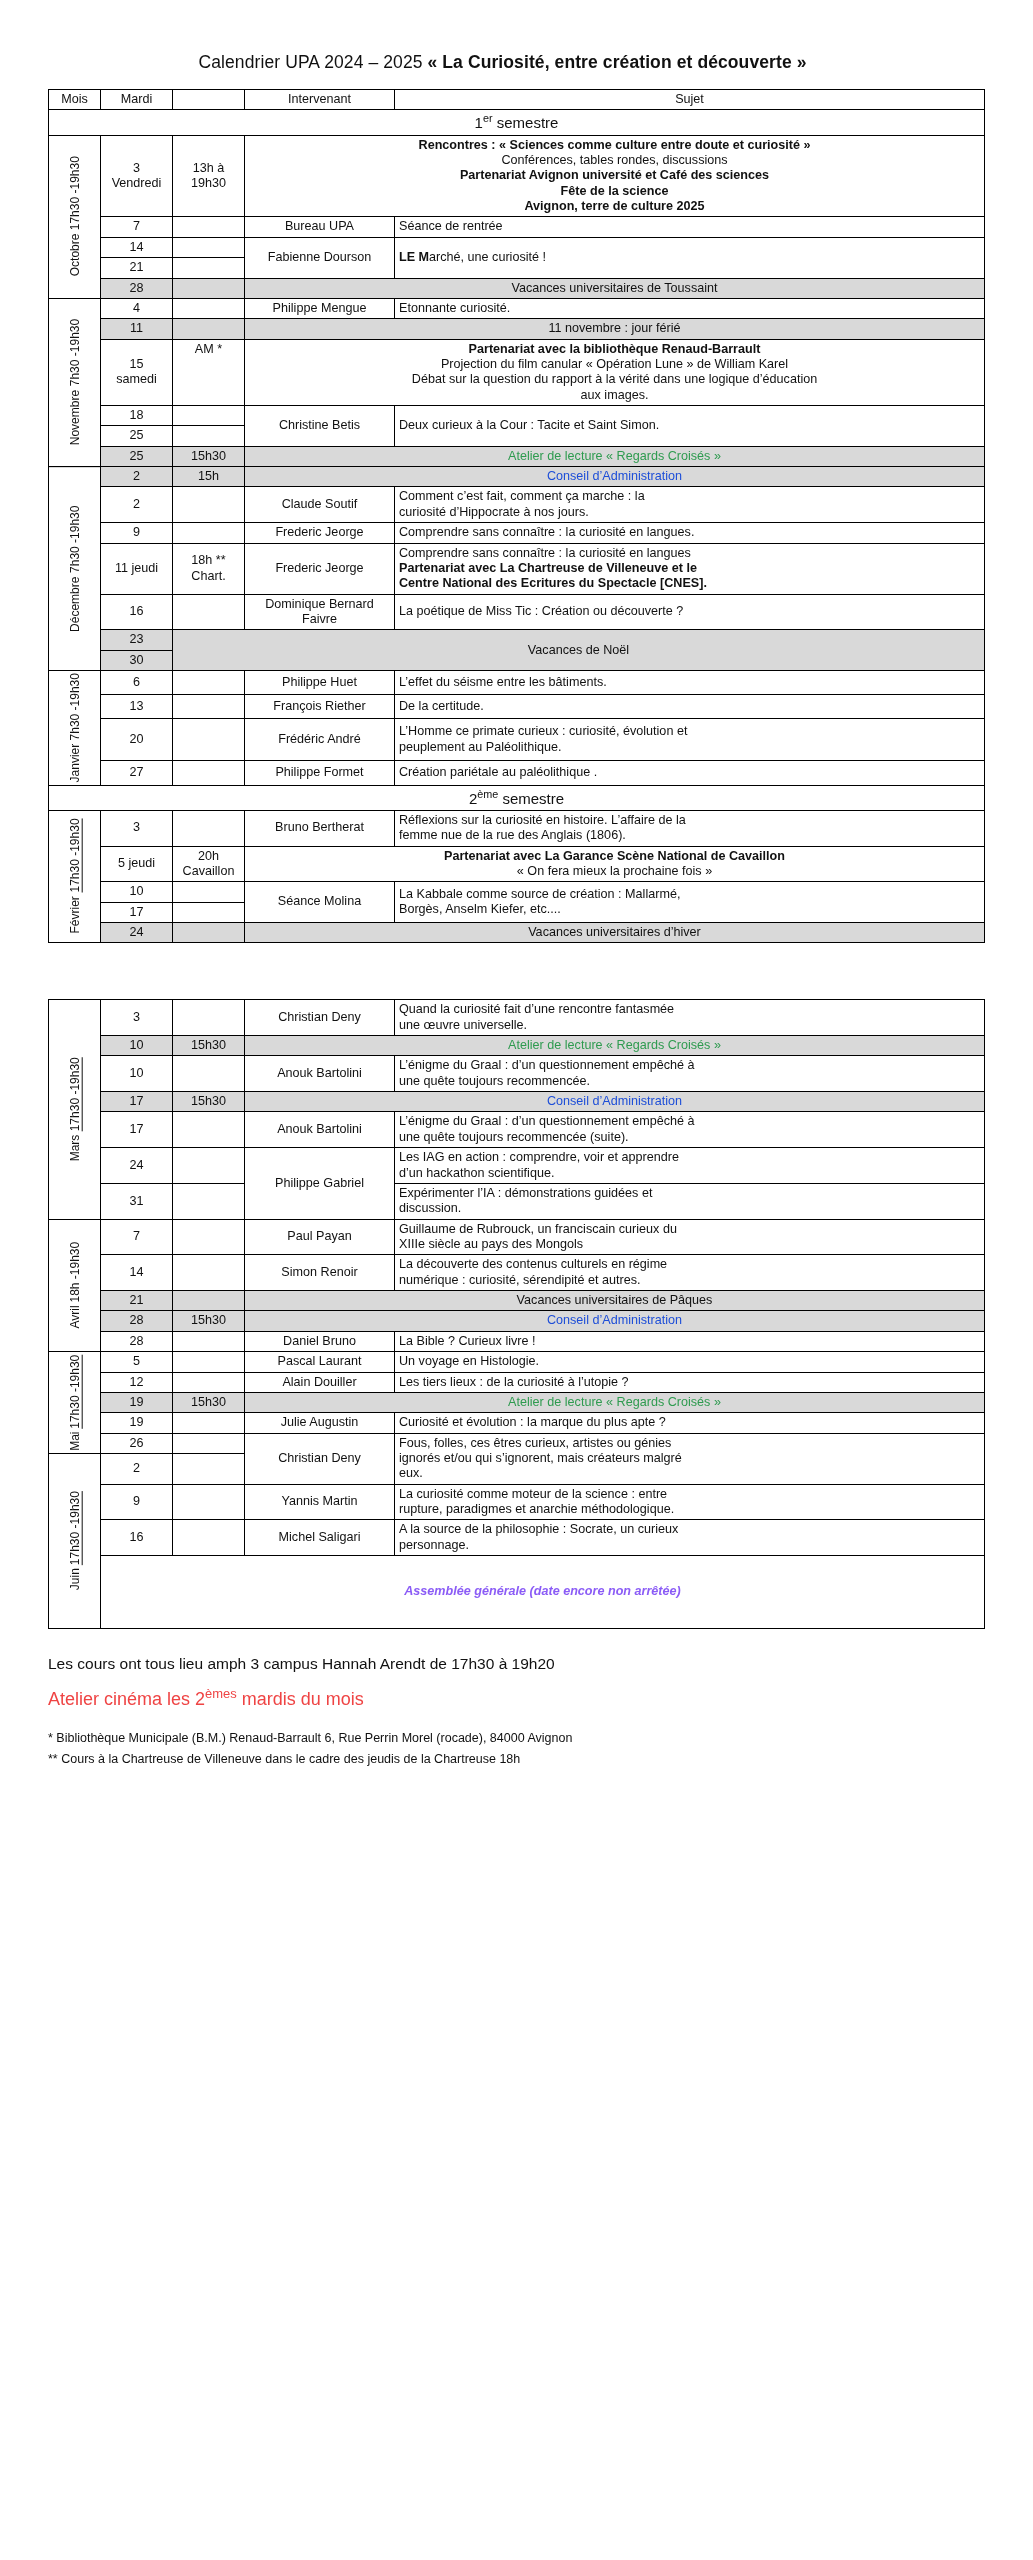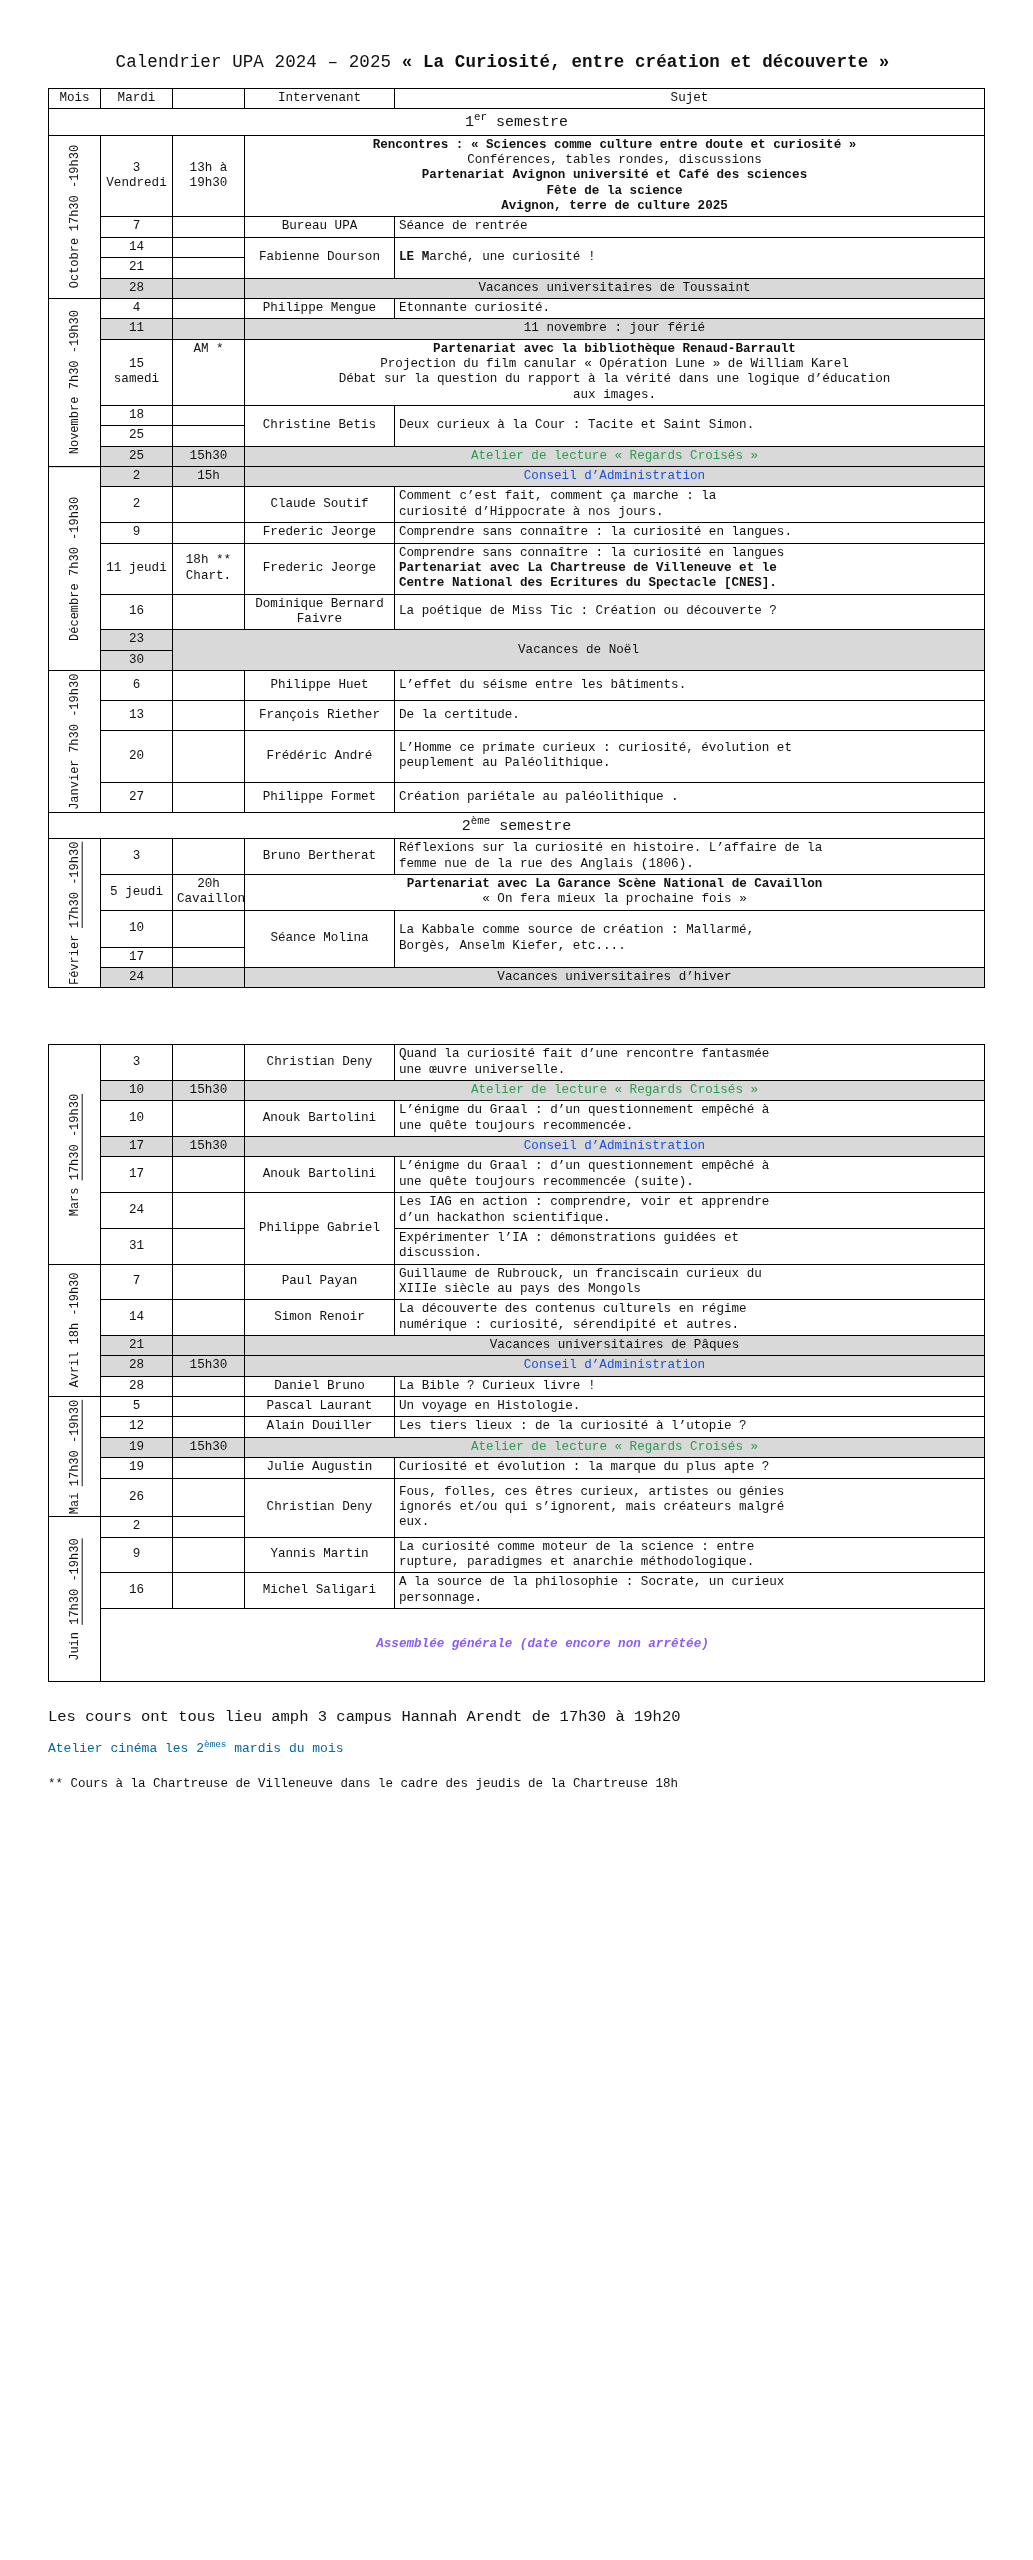--- a/index.html
+++ b/index.html
@@ -3,21 +3,21 @@
 <meta charset="utf-8">
 <style>
   html,body{margin:0;padding:0;}
   body{
     width:1033px;
     background:#ffffff;
     font-family:"Liberation Sans", sans-serif;
     color:#111;
     -webkit-font-smoothing:antialiased;
   }
-  .page{width:1033px; box-sizing:border-box; padding:46px 76px 30px 48px;font-family:Liberation Mono, monospace;}
+  .page{width:1033px; box-sizing:border-box; padding:46px 76px 30px 48px;}
   .doc-title{
     text-align:center;
     font-size:17.5px;
     margin:6px 0 16px 0;
     letter-spacing:.1px;
   }
   .doc-title b{font-weight:bold;}
   table.cal{
     border-collapse:collapse;
     width:937px;
@@ -59,21 +59,21 @@
     line-height:1.25;
   }
   .month span{display:inline-block;}
   .month .u{text-decoration:underline;}
   .spacer{height:56px;}
   .footer{
     margin-top:26px;
     font-size:14.5px;
   }
   .footer .l1{font-size:15.5px;margin-bottom:13px;}
-  .footer .l2{color:#0369a1;font-size:13px;}
+  .footer .l2{color:#ef4444;font-size:18px;}
   .footer .notes{margin-top:18px;font-size:12.5px;line-height:1.7;}
   sup{font-size:.72em;}
 </style>
 </head>
 <body>
 
 <div class="page">
 
   <div class="doc-title">
     <span>Calendrier UPA 2024 – 2025 </span><b>« La Curiosité, entre création et découverte »</b>
@@ -507,17 +507,18 @@
     </tr>
   </tbody>
     </table>
 
   <div class="footer">
     <div class="l1">Les cours ont tous lieu amph 3 campus Hannah Arendt de 17h30 à 19h20</div>
     <div class="l2">
       <span>Atelier cinéma les 2</span><sup>èmes</sup><span> mardis du mois</span>
     </div>
     <div class="notes">
+      <div>* Bibliothèque Municipale (B.M.) Renaud-Barrault 6, Rue Perrin Morel (rocade), 84000 Avignon</div>
       <div>** Cours à la Chartreuse de Villeneuve dans le cadre des jeudis de la Chartreuse 18h</div>
     </div>
   </div>
 
 </div>
 
 </body></html>

